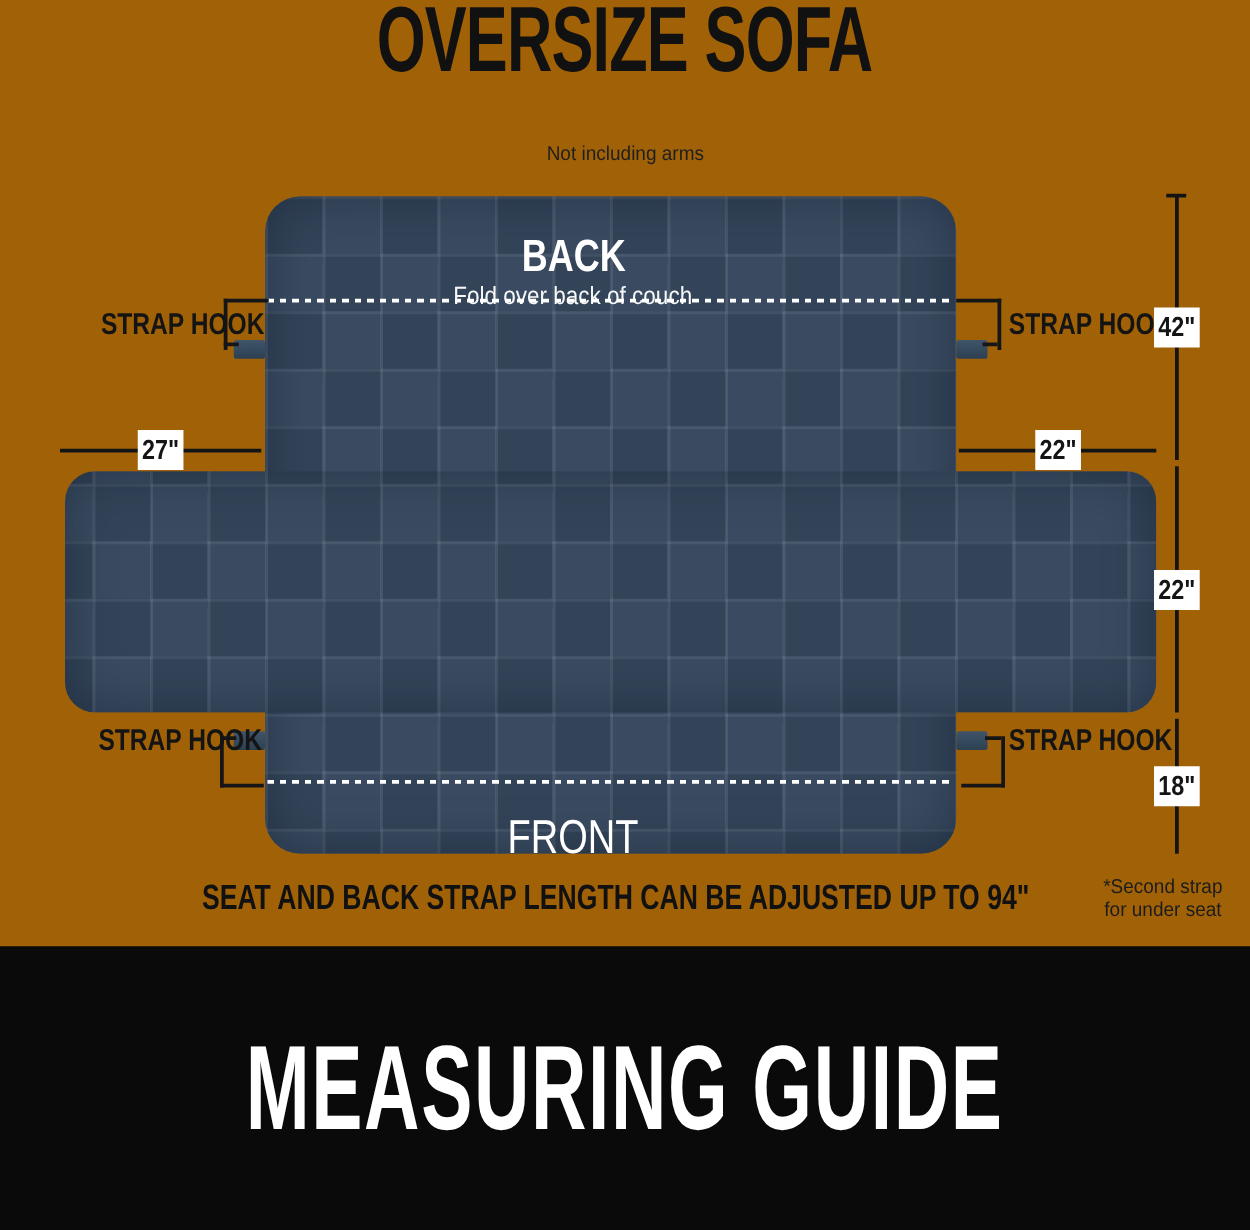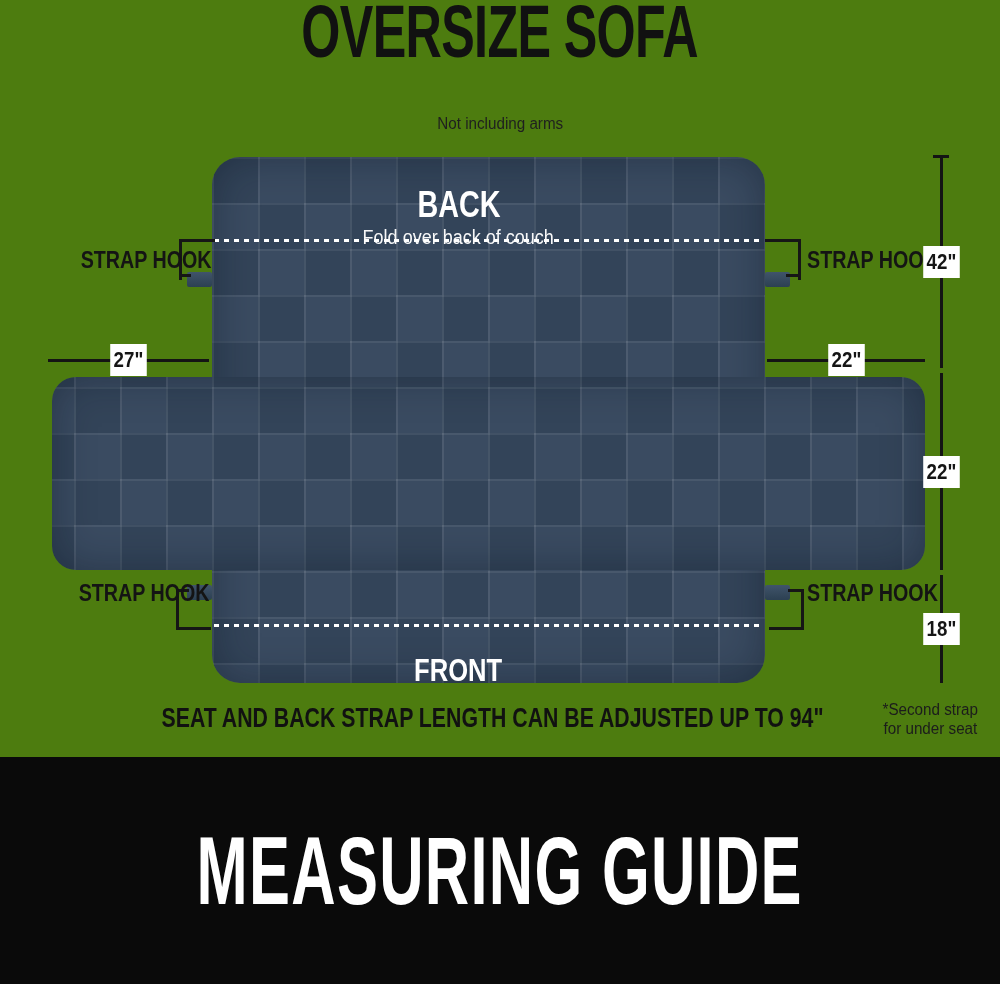--- a/index.html
+++ b/index.html
@@ -1,16 +1,16 @@
 <!DOCTYPE html>
 <html><head>
 <meta charset="utf-8">
 <style>
   html,body{margin:0;padding:0;background:#ffffff;}
-  .stage{position:relative;width:1000px;height:984px;background:#4d7c0f;overflow:hidden;
+  .stage{position:relative;width:1000px;height:984px;background:#a16207;overflow:hidden;
          font-family:"Liberation Sans","DejaVu Sans",sans-serif;color:#151515;}
   .abs{position:absolute;}
   .cx{display:inline-block;transform:scaleX(0.8);transform-origin:center;}
   
   .page-title{left:0;right:0;top:-5px;text-align:center;font-size:74px;font-weight:800;
               letter-spacing:-1px;line-height:74px;color:#111;}
   .page-title .cx{transform:scaleX(0.68);}
   .page-subtitle{left:0;right:0;top:72px;text-align:center;font-size:26px;font-weight:400;
                  line-height:32px;color:#141414;}
   .page-subtitle .cx{transform:scaleX(0.90);}
@@ -29,21 +29,21 @@
   .arms-panel{left:52px;top:377px;width:873px;height:193px;border-radius:24px;
               background-position:160px -220px;}
   .dash{height:3px;background:repeating-linear-gradient(90deg,#ffffff 0 5px,rgba(255,255,255,0) 5px 10px);}
   .strap-tab{width:25px;height:15px;border-radius:2px;
              background:linear-gradient(180deg,#40546a,#2c4052);}
   
   .fab-label{left:212px;width:493px;text-align:center;color:#ffffff;white-space:nowrap;margin-top:20px;}
   .back-label{top:165px;font-size:36px;font-weight:700;line-height:40px;}
   .back-sub{top:204px;font-size:20px;font-weight:300;line-height:26px;color:rgba(255,255,255,0.96);}
   .back-sub .cx{transform:scaleX(0.9);}
-  .front-label{top:629px;font-size:32px;font-weight:700;line-height:42px;}
+  .front-label{top:629px;font-size:38px;font-weight:400;line-height:42px;}
   
   .bk{border:0 solid #161616;}
   
   .shlabel{font-size:24px;font-weight:700;line-height:19px;color:#141414;white-space:nowrap;}
   .shlabel .cx{transform:scaleX(0.82);}
   .shl-right{text-align:right;} .shl-right .cx{transform-origin:right center;}
   .shl-left{text-align:left;}  .shl-left .cx{transform-origin:left center;}
   
   .hmeasure{height:26px;display:flex;align-items:center;justify-content:center;}
   .hmeasure .hline{position:absolute;top:50%;left:0;right:0;height:3px;margin-top:-1.5px;background:#141414;}

